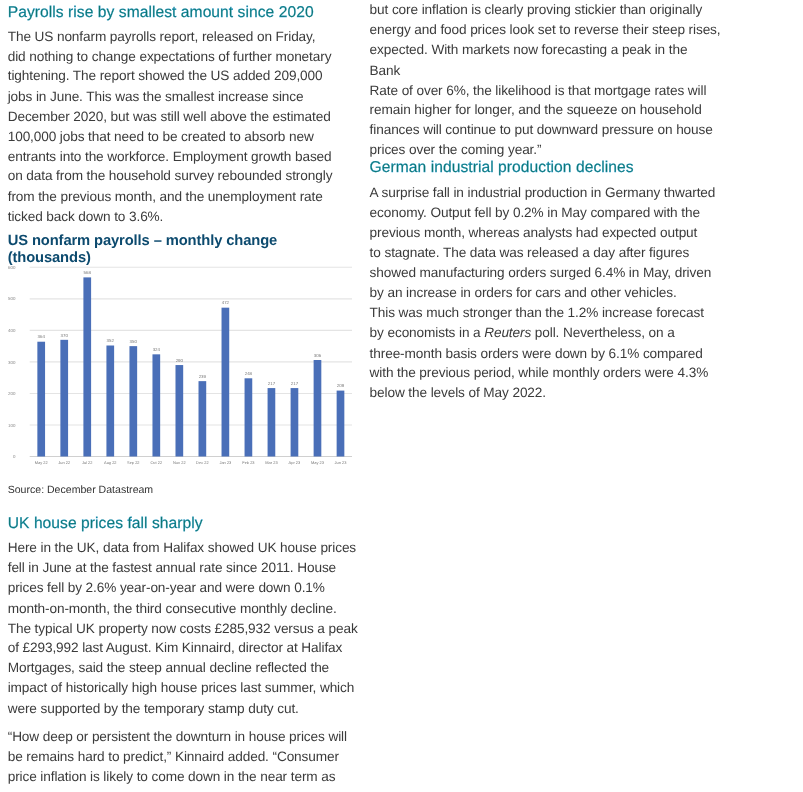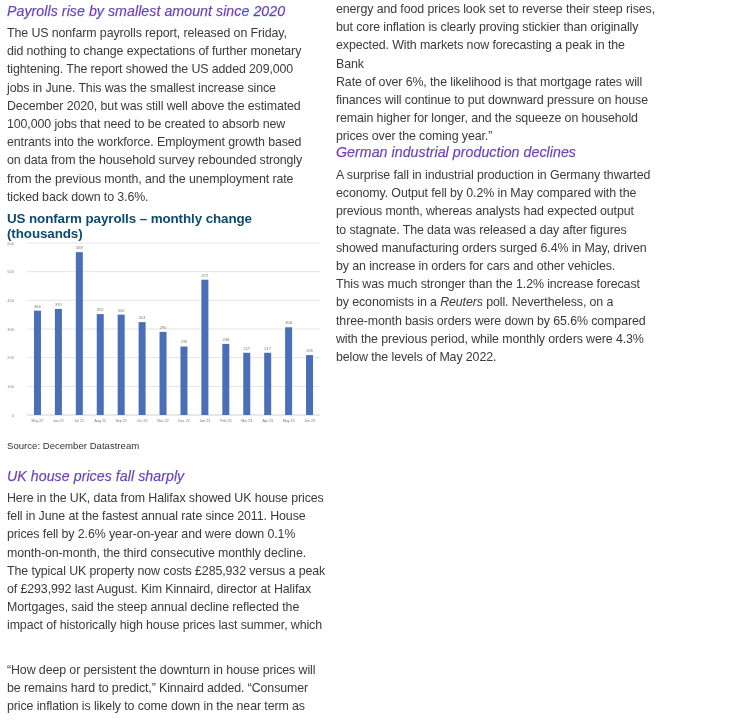--- a/index.html
+++ b/index.html
@@ -1,22 +1,22 @@
 <!DOCTYPE html>
 <html><head>
 <meta charset="utf-8">
 <style>
   html, body { margin: 0; padding: 0; background: #ffffff; }
   body { width: 730px; height: 720px; position: relative; overflow: hidden;
          font-family: "Liberation Sans", sans-serif; color: #3b3b3b; }
   .col { position: absolute; }
   .col-left { left: 7px; top: 0; width: 318px; }
   .col-right { left: 336px; top: 0; width: 320px; }
-  h2.heading { margin: 0; font-size: 14.2px; font-weight: normal; color: #a21caf;
-               letter-spacing: 0.05px; font-style: italic; -webkit-text-stroke: 0.25px #1e9ad6; }
+  h2.heading { margin: 0; font-size: 14.2px; font-weight: normal; color: #0f766e;
+               letter-spacing: 0.05px; -webkit-text-stroke: 0.25px #1e9ad6; }
   p.body { margin: 0; font-size: 12.4px; line-height: 18.2px; color: #3b3b3b; letter-spacing: -0.1px; }
   .chart-title { margin: 0; font-size: 13.4px; font-weight: bold; color: #0c4a6e; letter-spacing: -0.1px; }
   .source { font-size: 9.6px; color: #333; }
   #chart { position: absolute; left: 0; top: 230px; width: 330px; height: 195px; }
 </style>
 </head>
 <body>
 
 <div class="col col-left">
   <div style="position:absolute; top:3px; left:0;">
@@ -108,46 +108,47 @@
 </div>
 <div style="position:absolute; left:7px; top:489px; width:320px;" id="s2">
     <p class="body">Here in the UK, data from Halifax showed UK house prices</p>
     <p class="body">fell in June at the fastest annual rate since 2011. House</p>
     <p class="body">prices fell by 2.6% year-on-year and were down 0.1%</p>
     <p class="body">month-on-month, the third consecutive monthly decline.</p>
     <p class="body">The typical UK property now costs £285,932 versus a peak</p>
     <p class="body">of £293,992 last August. Kim Kinnaird, director at Halifax</p>
     <p class="body">Mortgages, said the steep annual decline reflected the</p>
     <p class="body">impact of historically high house prices last summer, which</p>
+    <p class="body">were supported by the temporary stamp duty cut.</p>
   </div>
 <div style="position:absolute; left:7px; top:661px; width:320px;" id="s2q">
     <p class="body">“How deep or persistent the downturn in house prices will</p>
     <p class="body">be remains hard to predict,” Kinnaird added. “Consumer</p>
     <p class="body">price inflation is likely to come down in the near term as</p>
   </div>
 
 <div class="col col-right">
   <div style="position:absolute; top:0px; left:0;" id="rc">
+      <p class="body">but core inflation is clearly proving stickier than originally</p>
       <p class="body">energy and food prices look set to reverse their steep rises,</p>
-      <p class="body">but core inflation is clearly proving stickier than originally</p>
       <p class="body">expected. With markets now forecasting a peak in the Bank</p>
       <p class="body">Rate of over 6%, the likelihood is that mortgage rates will</p>
+      <p class="body">remain higher for longer, and the squeeze on household</p>
       <p class="body">finances will continue to put downward pressure on house</p>
-      <p class="body">remain higher for longer, and the squeeze on household</p>
       <p class="body">prices over the coming year.”</p>
     </div>
   <div style="position:absolute; top:144px; left:0;">
     <h2 class="heading">German industrial production declines</h2>
   </div>
   <div style="position:absolute; top:166px; left:0;" id="s3">
       <p class="body">A surprise fall in industrial production in Germany thwarted</p>
       <p class="body">economy. Output fell by 0.2% in May compared with the</p>
       <p class="body">previous month, whereas analysts had expected output</p>
       <p class="body">to stagnate. The data was released a day after figures</p>
       <p class="body">showed manufacturing orders surged 6.4% in May, driven</p>
       <p class="body">by an increase in orders for cars and other vehicles.</p>
       <p class="body">This was much stronger than the 1.2% increase forecast</p>
       <p class="body">by economists in a <em>Reuters</em> poll. Nevertheless, on a</p>
-      <p class="body">three-month basis orders were down by 65.6% compared</p>
+      <p class="body">three-month basis orders were down by 6.1% compared</p>
       <p class="body">with the previous period, while monthly orders were 4.3%</p>
       <p class="body">below the levels of May 2022.</p>
     </div>
 </div>
 
 </body></html>

